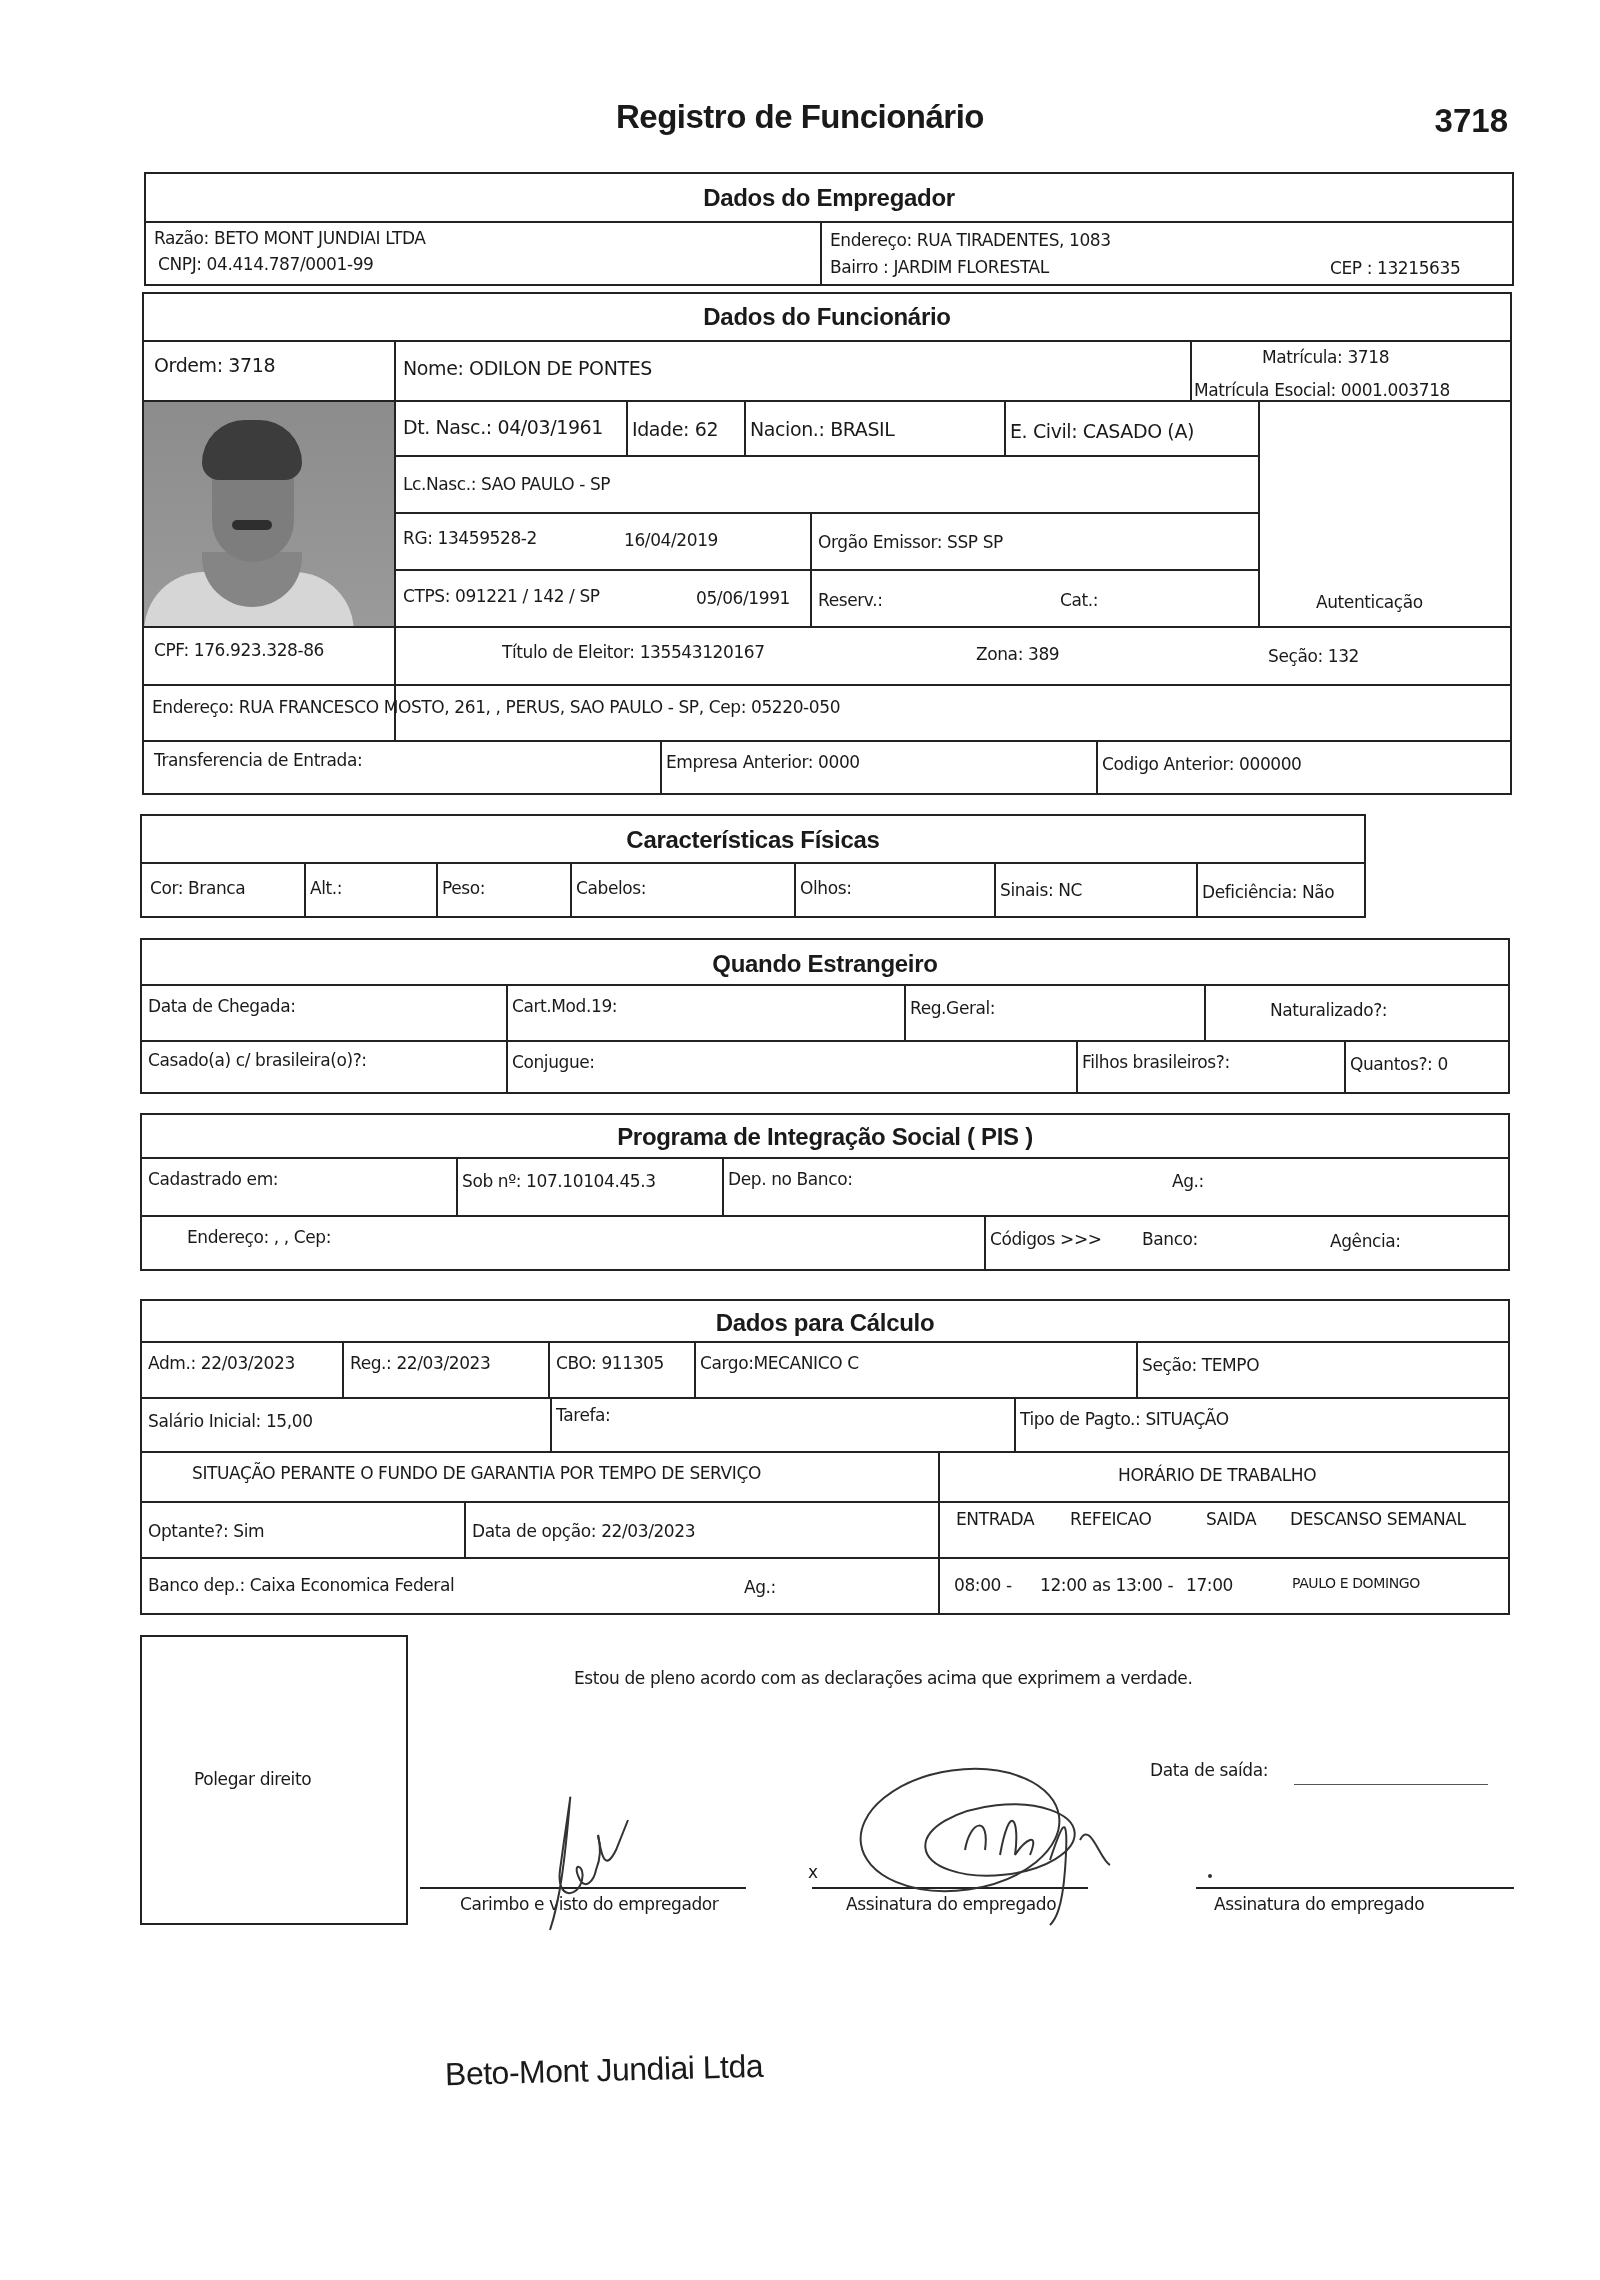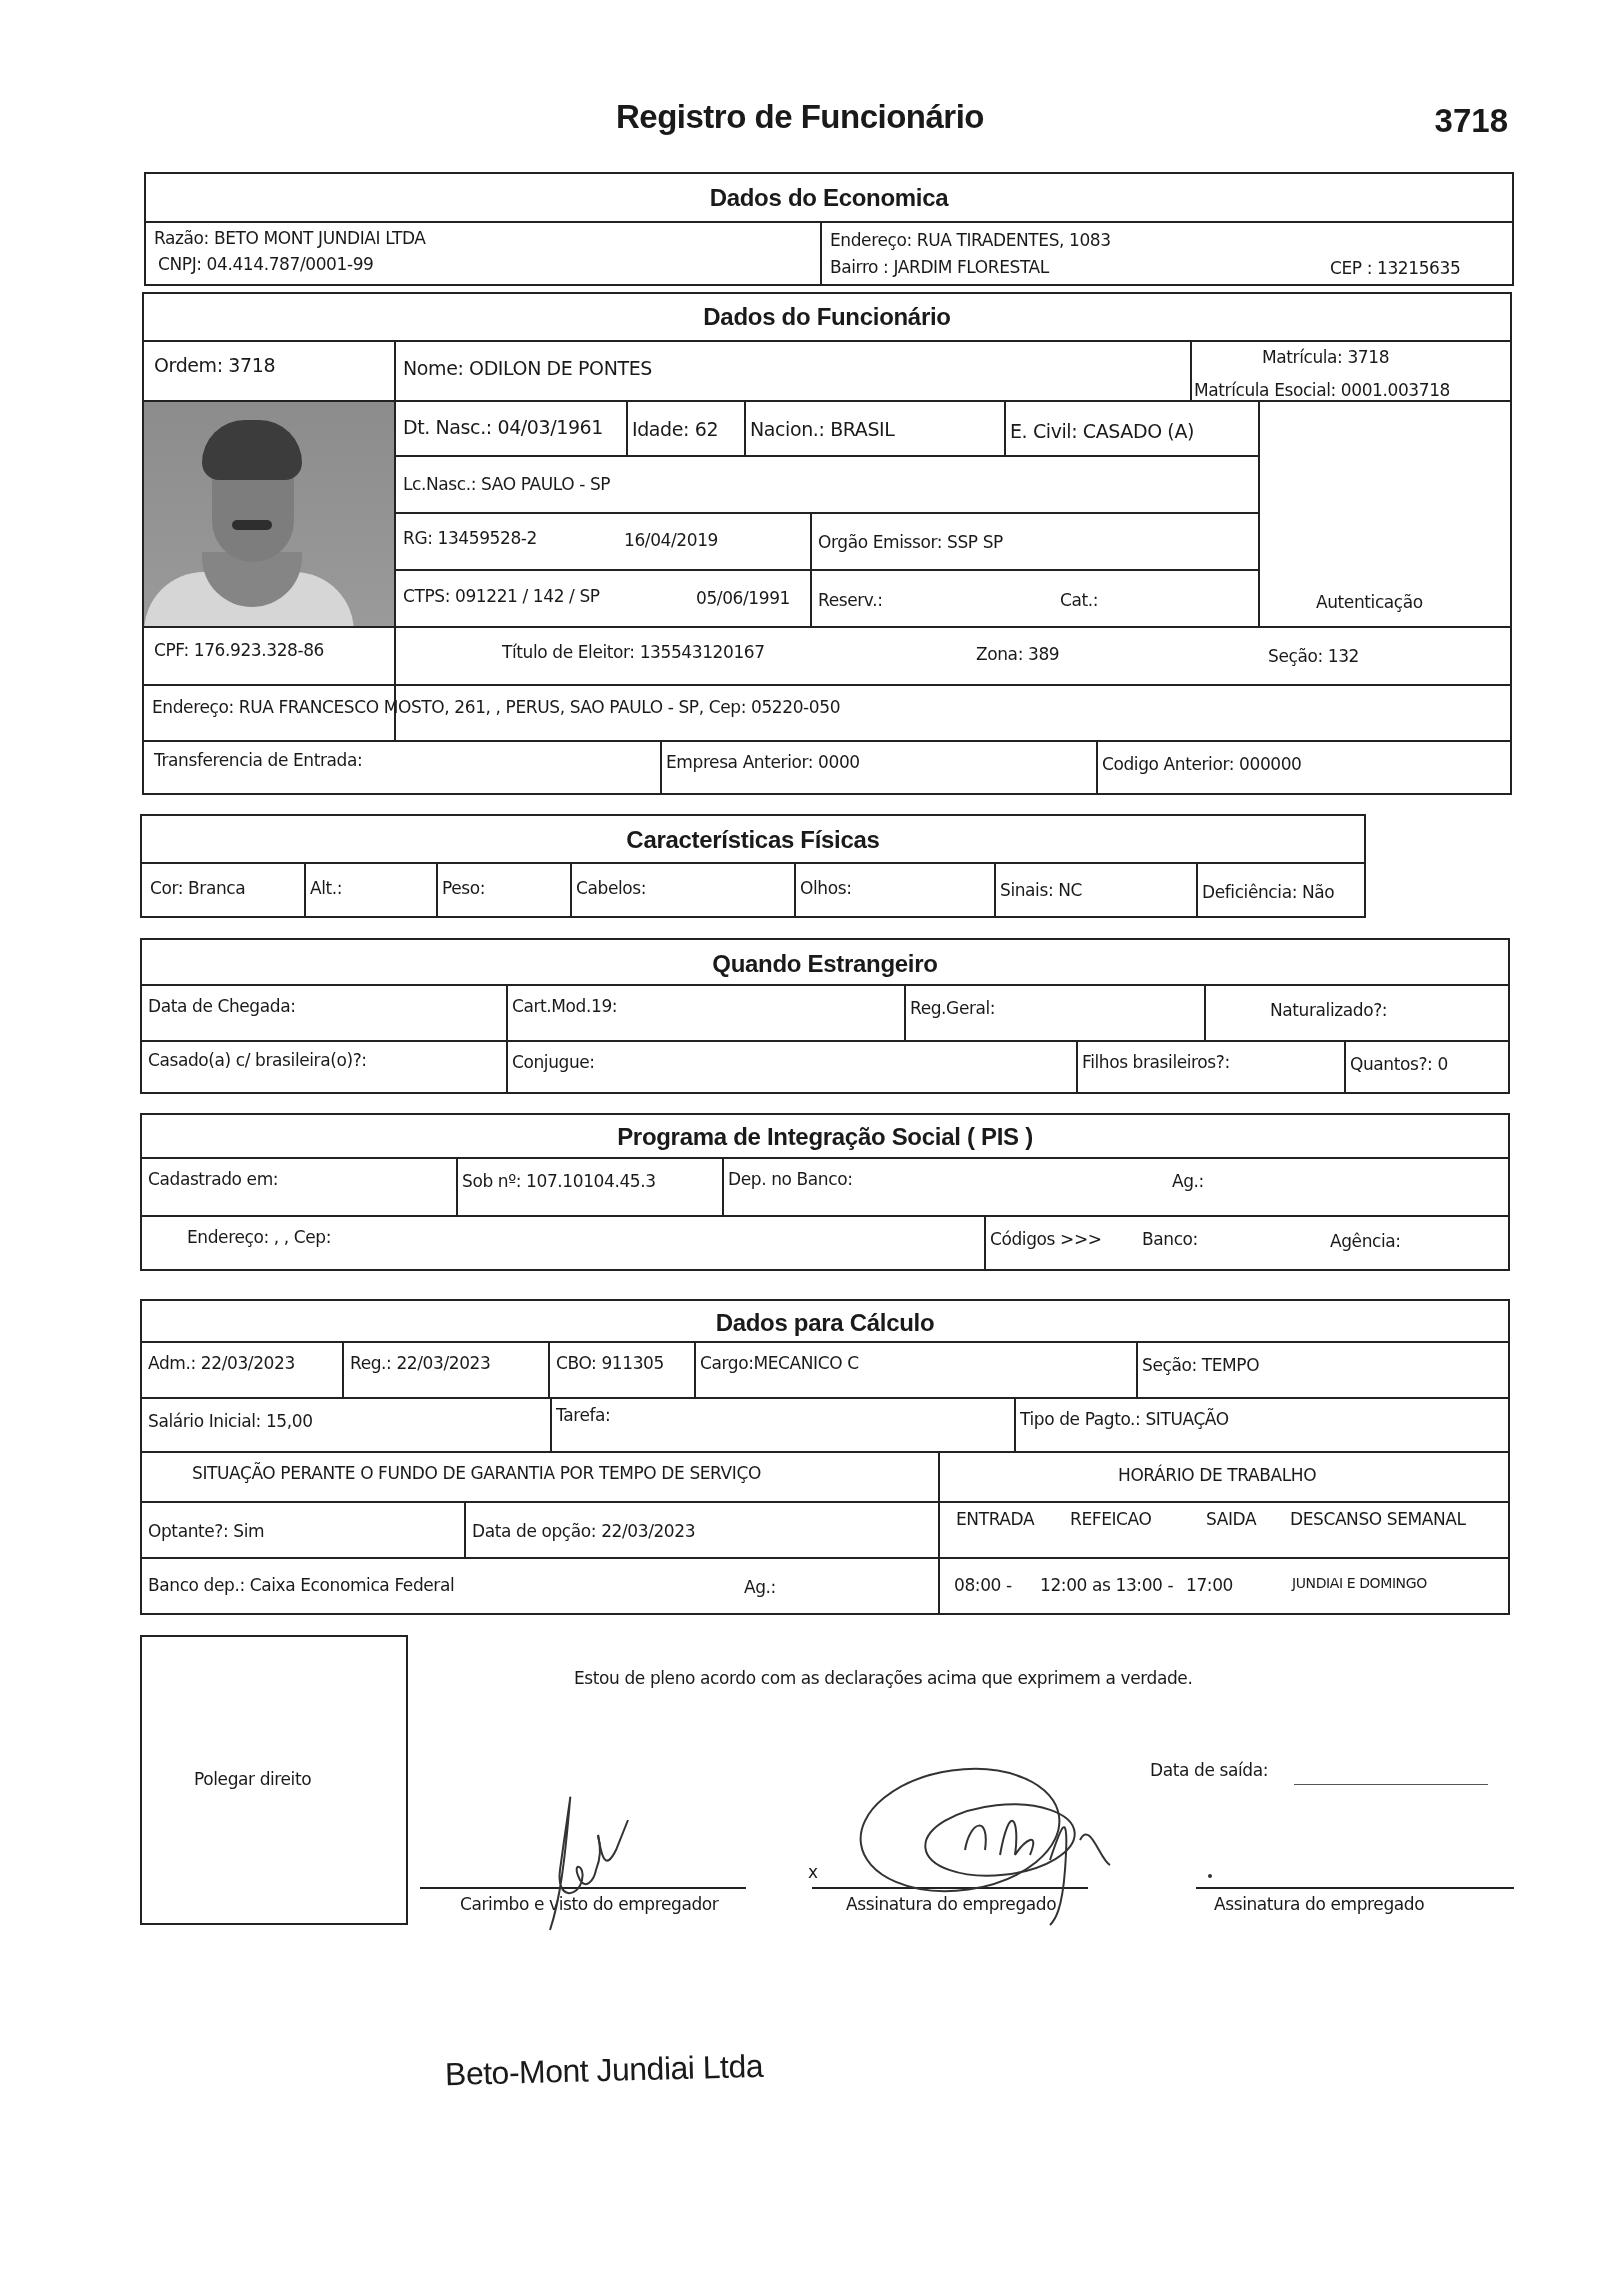--- a/index.html
+++ b/index.html
@@ -28,21 +28,21 @@
   .sig { position:absolute; }
   .footer-co { left:445px; top:2052px; font-size:32px; font-family:"Liberation Sans", sans-serif; transform:rotate(-1.5deg); letter-spacing:-0.5px; }
 </style>
 </head>
 <body>
 
 <div class="abs title">Registro de Funcionário</div>
 <div class="abs docnum">3718</div>
 
 <div class="box" style="left:144px; top:172px; width:1370px; height:114px;">
-  <div class="sec-title" style="top:10px;">Dados do Economica</div>
+  <div class="sec-title" style="top:10px;">Dados do Empregador</div>
   <div class="hline" style="left:0; right:0; top:47px;"></div>
   <div class="vline" style="left:674px; top:47px; bottom:0;"></div>
   <div class="t ts" style="left:8px; top:54px;">Razão: BETO MONT JUNDIAI  LTDA</div>
   <div class="t ts" style="left:12px; top:80px;">CNPJ: 04.414.787/0001-99</div>
   <div class="t ts" style="left:684px; top:56px;">Endereço: RUA TIRADENTES, 1083</div>
   <div class="t ts" style="left:684px; top:83px;">Bairro : JARDIM FLORESTAL</div>
   <div class="t ts" style="left:1184px; top:84px;">CEP : 13215635</div>
 </div>
 
 <div class="box" style="left:142px; top:292px; width:1370px; height:503px;">
@@ -195,21 +195,21 @@
   <div class="t ts" style="left:928px; top:208px;">REFEICAO</div>
   <div class="t ts" style="left:1064px; top:208px;">SAIDA</div>
   <div class="t ts" style="left:1148px; top:208px;">DESCANSO SEMANAL</div>
   <div class="hline" style="left:0; right:0; top:256px;"></div>
 
   <div class="t ts" style="left:6px; top:274px;">Banco dep.: Caixa Economica Federal</div>
   <div class="t ts" style="left:602px; top:276px;">Ag.:</div>
   <div class="t ts" style="left:812px; top:274px;">08:00  -</div>
   <div class="t ts" style="left:898px; top:274px;">12:00 as 13:00 -</div>
   <div class="t ts" style="left:1044px; top:274px;">17:00</div>
-  <div class="t" style="left:1150px; top:274px; font-size:14px;">JUNDIAI E DOMINGO</div>
+  <div class="t" style="left:1150px; top:274px; font-size:14px;">PAULO E DOMINGO</div>
 </div>
 
 <div class="box" style="left:140px; top:1635px; width:268px; height:290px;">
   <div class="t ts" style="left:52px; top:132px;">Polegar direito</div>
 </div>
 <div class="t ts" style="left:574px; top:1668px;">Estou de pleno acordo com as declarações acima que exprimem a verdade.</div>
 <div class="t ts" style="left:1150px; top:1760px;">Data de saída:</div>
 <div class="hline" style="left:1294px; width:194px; top:1784px; border-top:1px solid #555;"></div>
 
 <div class="hline" style="left:420px; width:326px; top:1887px;"></div>

